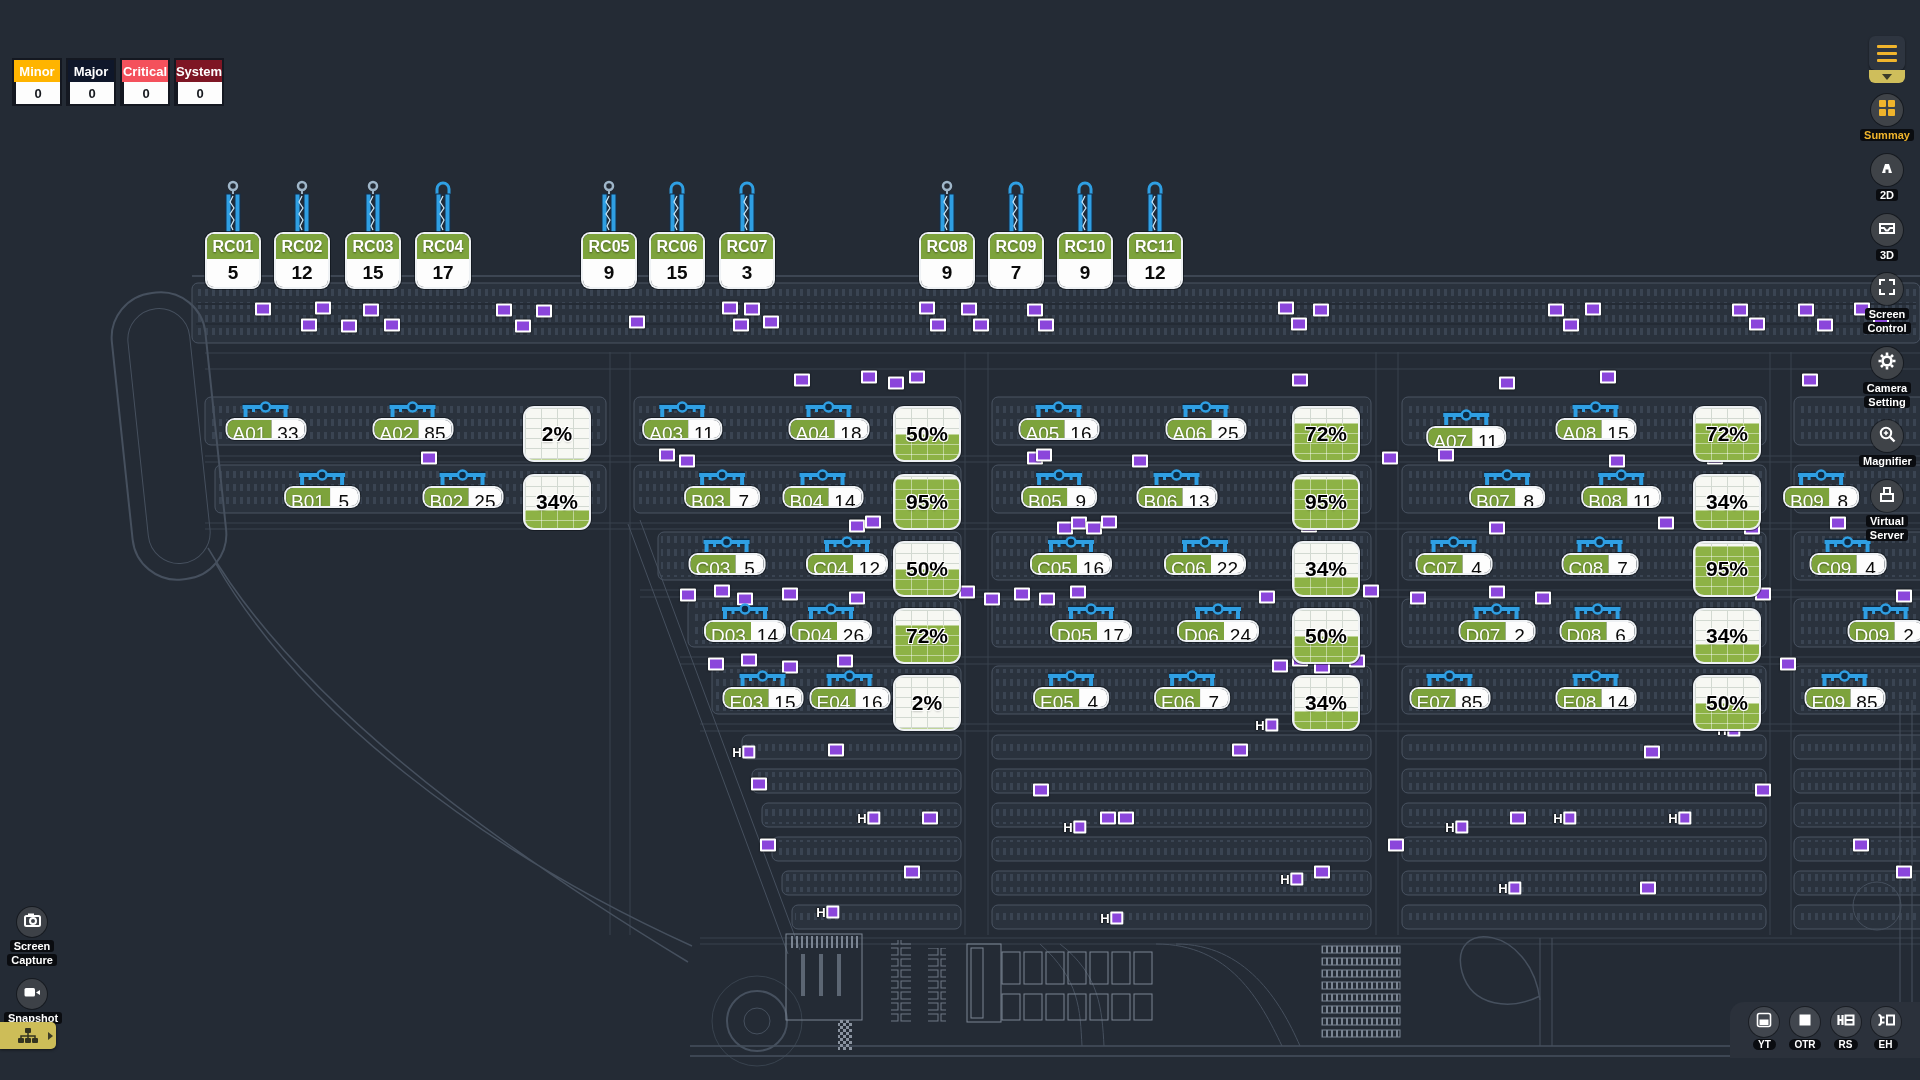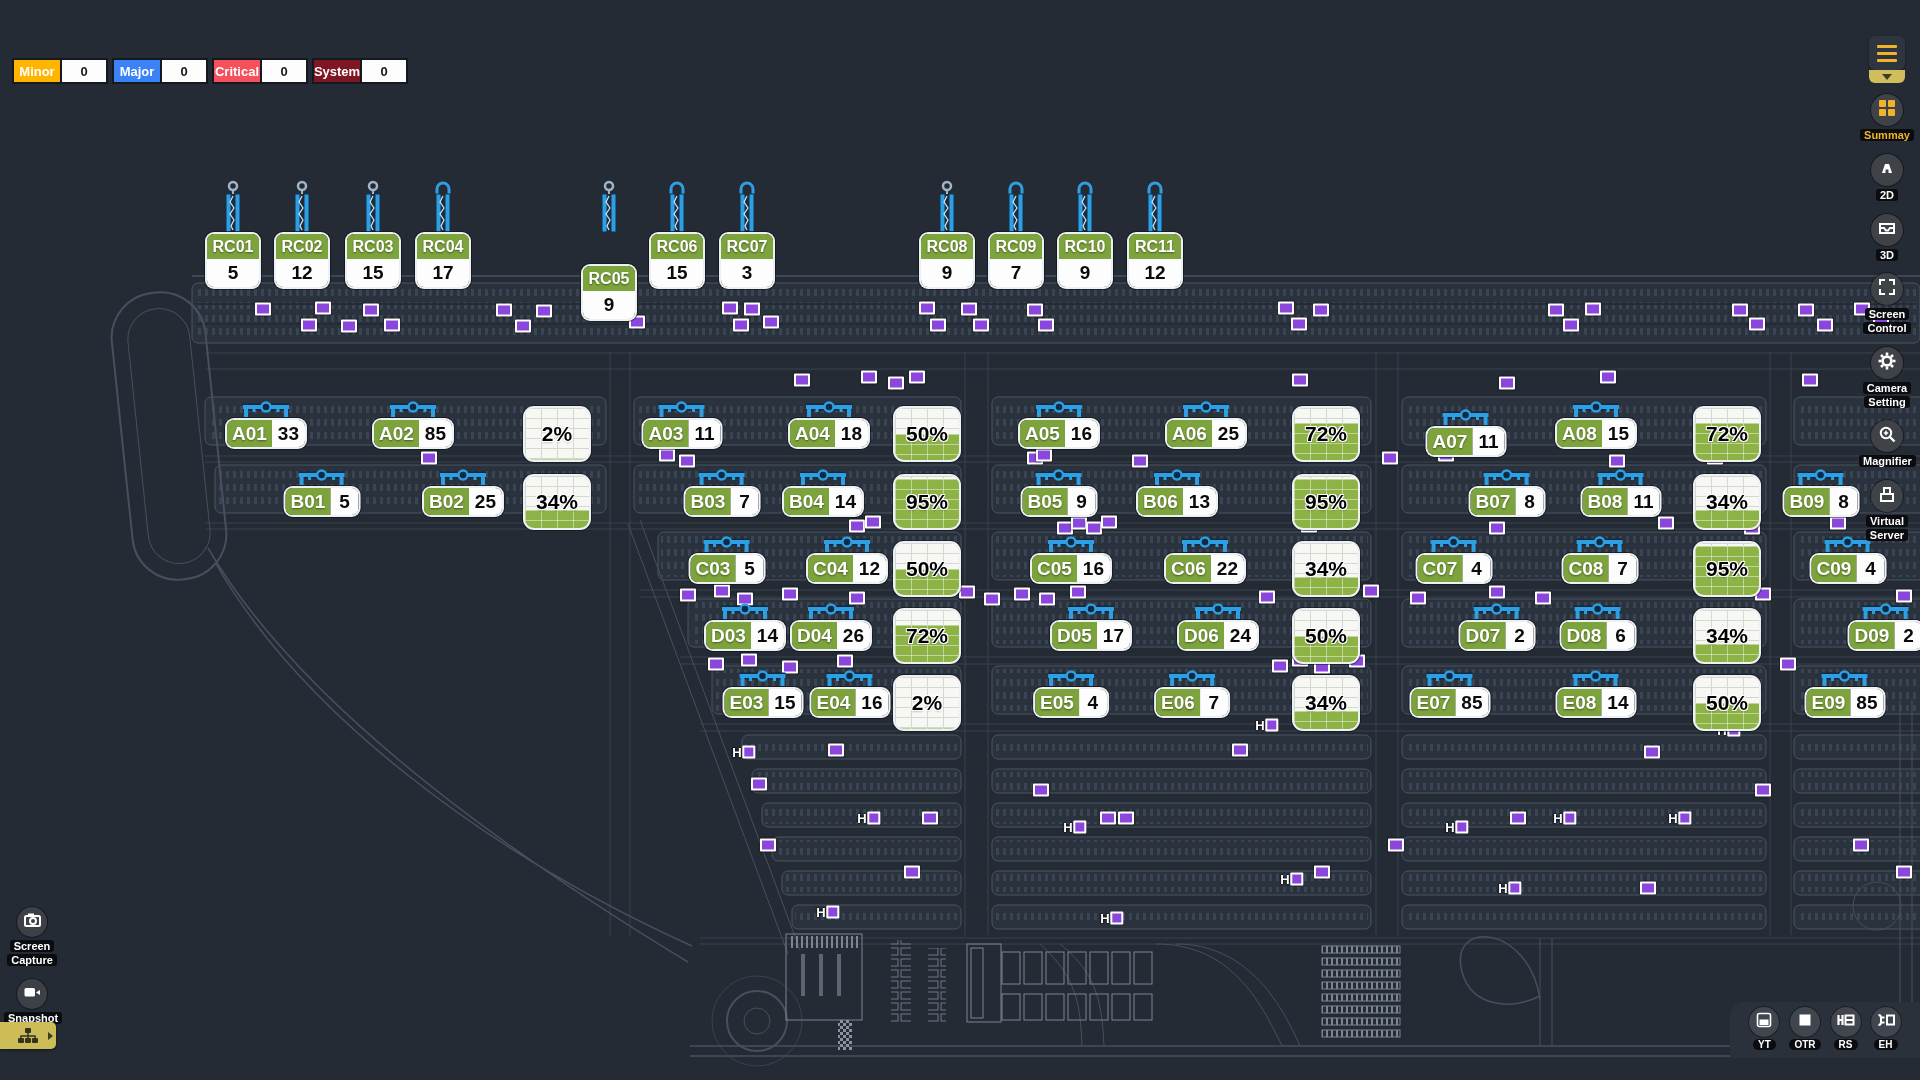--- a/index.html
+++ b/index.html
@@ -18,21 +18,21 @@
   .winbtn.max::after{content:"";position:absolute;left:2px;top:2px;width:10px;height:10px;border:2px solid #2a3038;}
   .winbtn.cls::before,.winbtn.cls::after{content:"";position:absolute;left:-1px;top:7px;width:17px;height:3px;background:#2a3038;border-radius:1px;}
   .winbtn.cls::before{transform:rotate(45deg);} .winbtn.cls::after{transform:rotate(-45deg);}
 
   
   svg.map{position:absolute;left:0;top:0;width:1920px;height:1080px;}
   .overlay{position:absolute;left:0;top:0;width:1920px;height:1080px;z-index:5;}
 
   
   .alarm-bar{position:absolute;left:12px;top:58px;display:flex;gap:4px;z-index:40;}
-  .alarm{display:flex;border:2px solid #141821;cursor:pointer;}
+  .alarm{display:flex;border:2px solid #141821;cursor:pointer;flex-direction:column;}
   .alarm .lbl{width:46px;height:22px;display:flex;align-items:center;justify-content:center;
     color:#fff;font-weight:bold;font-size:13px;}
   .alarm .cnt{width:44px;height:22px;background:#fdfdfd;color:#15181d;display:flex;align-items:center;
     justify-content:center;font-size:13px;font-weight:bold;border-left:2px solid #141821;}
 
   
   .sidebar{position:absolute;right:5px;top:36px;width:56px;display:flex;flex-direction:column;
     align-items:center;z-index:40;}
   .menu-btn{width:36px;height:34px;background:#2e3540;border-radius:6px;display:flex;flex-direction:column;
     justify-content:center;align-items:center;gap:4px;cursor:pointer;box-shadow:0 1px 2px rgba(0,0,0,.5);}
@@ -73,21 +73,21 @@
 
   
   .rc{position:absolute;transform:translateX(-50%);display:flex;flex-direction:column;align-items:center;z-index:8;cursor:pointer;}
   .rc-label{width:52px;border-radius:7px;overflow:hidden;text-align:center;font-weight:bold;
     box-shadow:0 0 0 2px #eef1f4,0 0 0 3px rgba(8,12,18,.55);}
   .rc-id{background:var(--c-block_green,#7DA33C);color:#fff;font-size:16px;line-height:25px;text-shadow:0 1px 2px rgba(0,0,0,.45);}
   .rc-n{background:#fdfdfd;color:#0a0a0a;font-size:19px;line-height:28px;}
 
   
   .blk{position:absolute;transform:translateX(-50%);display:flex;flex-direction:column;align-items:center;z-index:7;cursor:pointer;}
-  .blk-label{display:flex;border-radius:7px;overflow:hidden;height:27px;font-weight:bold;font-size:19px;line-height:27px;
+  .blk-label{display:flex;border-radius:7px;overflow:hidden;height:18px;font-weight:normal;font-size:19px;line-height:27px;
     box-shadow:0 0 0 2px #eef1f4,0 0 0 3px rgba(8,12,18,.55);}
   .blk-id{background:var(--c-block_green,#7DA33C);color:#fff;padding:0 5px;text-shadow:0 1px 2px rgba(0,0,0,.45);}
   .blk-n{background:#fdfdfd;color:#0a0a0a;padding:0 6px;min-width:16px;text-align:center;}
 
   
   .badge{position:absolute;transform:translateX(-50%);width:64px;height:52px;border-radius:9px;overflow:hidden;
     background-color:#f7f8f3;z-index:6;cursor:pointer;
     background-image:linear-gradient(#d2d9d1 1px,transparent 1px),linear-gradient(90deg,#d2d9d1 1px,transparent 1px);
     background-size:100% 10px,16px 10px;
     box-shadow:0 0 0 2px #eef1f4,0 0 0 3px rgba(8,12,18,.5);}
@@ -503,21 +503,21 @@
           </g>
       <rect x="13" y="14" width="5" height="38" fill="#2f9fe3" stroke="#13314e" stroke-width="1"></rect>
       <rect x="22" y="14" width="5" height="38" fill="#2f9fe3" stroke="#13314e" stroke-width="1"></rect>
       <polyline points="20,16 17,22 21,28 17,34 21,40 18,46 20,50" fill="none" stroke="#cfe9fa" stroke-width="1.2"></polyline>
     </svg>
     <div class="rc-label">
       <div class="rc-id">RC04</div>
       <div class="rc-n">17</div>
     </div>
   </div>
-      <div class="rc" style="top: 180px; left: 609px; gap: 32px;">
+      <div class="rc" style="top: 180px; left: 609px;">
     <svg width="40" height="54" viewBox="0 0 40 54">
       <g class="hook-circle">
             <path d="M20 14V10" stroke="#9fb6c9" stroke-width="2"></path>
             <circle cx="20" cy="6" r="4" fill="none" stroke="#9fb6c9" stroke-width="2.5"></circle>
           </g>
       <g class="hook-arch" style="display:none">
             <path d="M14 14V9a6 6 0 0 1 12 0v5" fill="none" stroke="#2f9fe3" stroke-width="3"></path>
           </g>
       <rect x="13" y="14" width="5" height="38" fill="#2f9fe3" stroke="#13314e" stroke-width="1"></rect>
       <rect x="22" y="14" width="5" height="38" fill="#2f9fe3" stroke="#13314e" stroke-width="1"></rect>
@@ -1200,21 +1200,21 @@
   </div>
     </div>
 
 
   <div class="alarm-bar">
       <div class="alarm">
     <span class="lbl" style="background: rgb(255, 180, 0);">Minor</span>
     <span class="cnt">0</span>
   </div>
       <div class="alarm">
-    <span class="lbl" style="background: #3b82f6;">Major</span>
+    <span class="lbl" style="background: #0f172a;">Major</span>
     <span class="cnt">0</span>
   </div>
       <div class="alarm">
     <span class="lbl" style="background: rgb(244, 81, 92);">Critical</span>
     <span class="cnt">0</span>
   </div>
       <div class="alarm">
     <span class="lbl" style="background: rgb(126, 22, 36);">System</span>
     <span class="cnt">0</span>
   </div>

